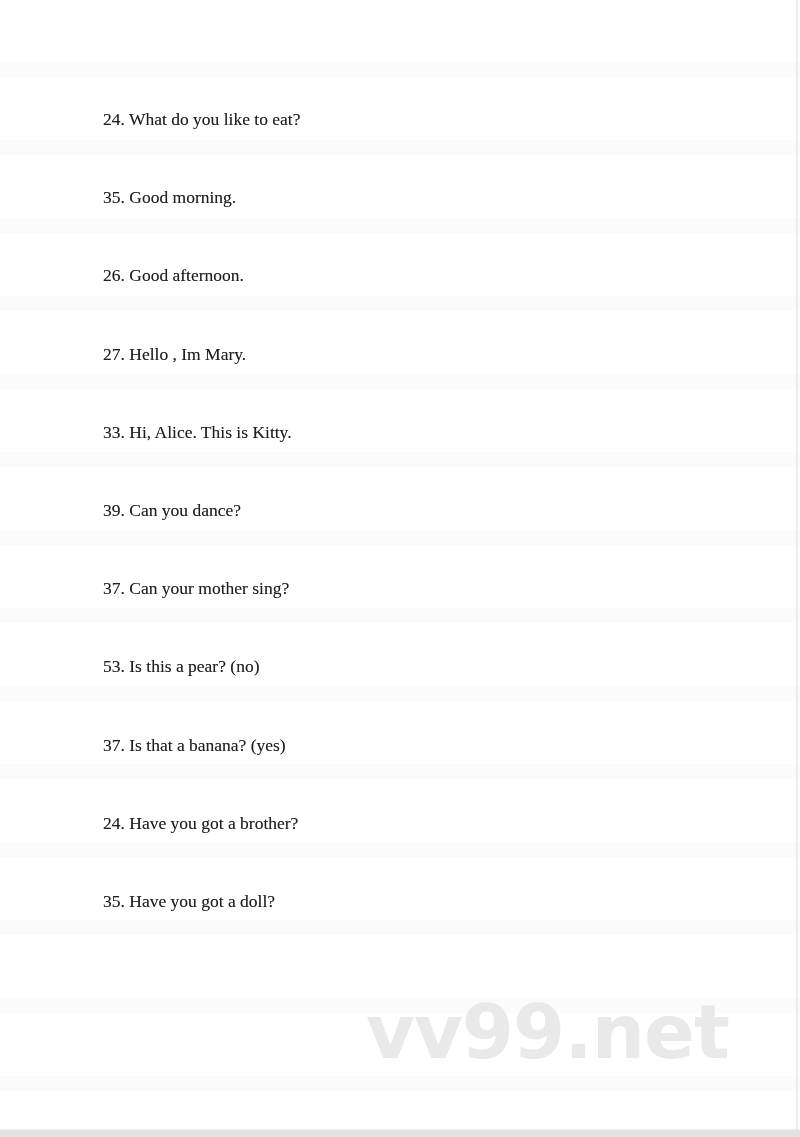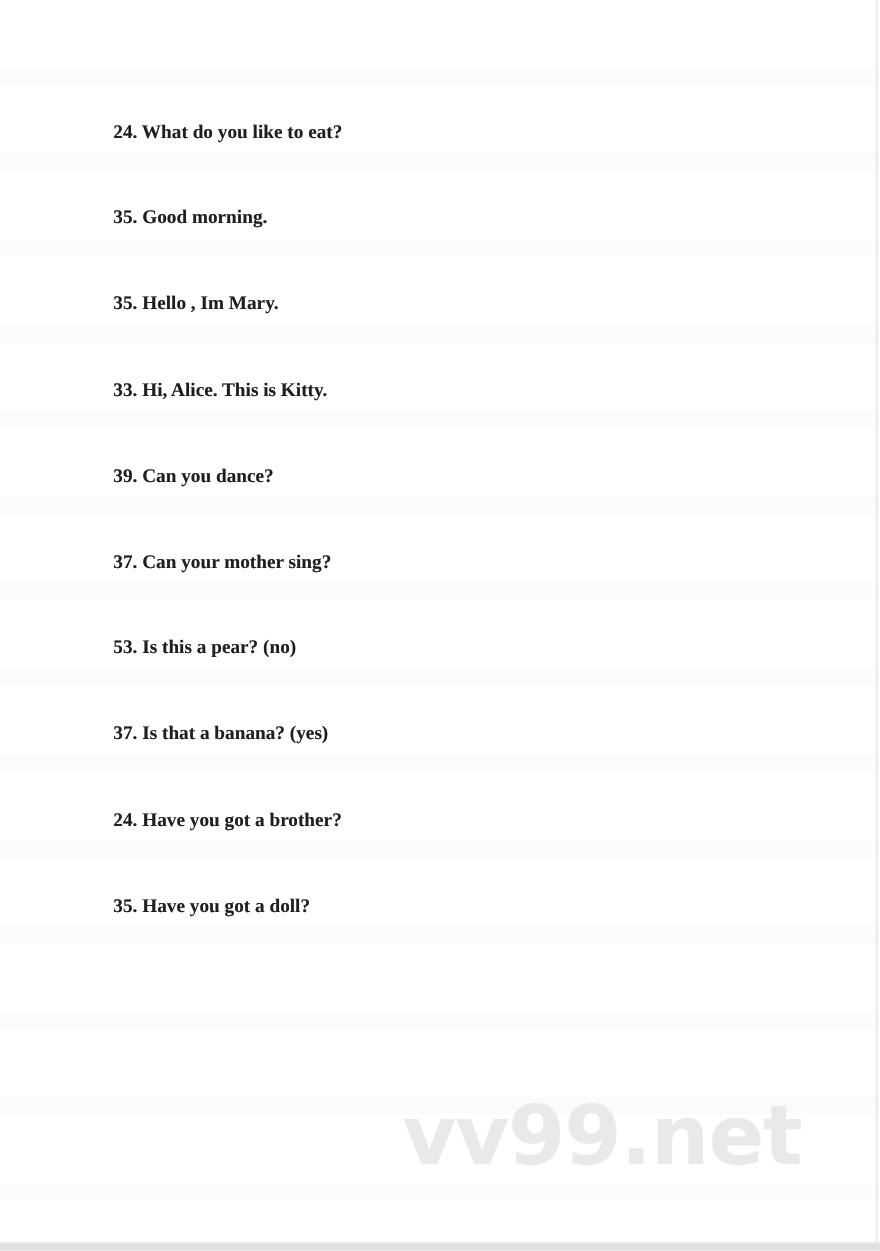--- a/index.html
+++ b/index.html
@@ -25,21 +25,20 @@
       #fbfbfb 62px, #fbfbfb 77px,
       #ffffff 77px, #ffffff 78px
     );
     pointer-events: none;
   }
   .question-list {
     position: absolute;
     left: 103px;
     top: 110px;
     width: 620px;
-    font-weight: bold;
   }
   .question-line {
     height: 78.2px;
     font-size: 17.5px;
     line-height: 19px;
     color: #1f1f1f;
     white-space: nowrap;
     text-shadow: 0 0 0.6px rgba(30,30,30,0.45);
   }
   .watermark {
@@ -73,21 +72,22 @@
   }
 </style>
 </head>
 <body>
 
 <div class="scan-bands"></div>
 
 <div class="question-list">
   <div class="question-line">24. What do you like to eat?</div>
   <div class="question-line">35. Good morning.</div>
-  <div class="question-line">35. Hello , Im Mary.</div>
+  <div class="question-line">26. Good afternoon.</div>
+  <div class="question-line">27. Hello , Im Mary.</div>
   <div class="question-line">33. Hi, Alice. This is Kitty.</div>
   <div class="question-line">39. Can you dance?</div>
   <div class="question-line">37. Can your mother sing?</div>
   <div class="question-line">53. Is this a pear? (no)</div>
   <div class="question-line">37. Is that a banana? (yes)</div>
   <div class="question-line">24. Have you got a brother?</div>
   <div class="question-line">35. Have you got a doll?</div>
 </div>
 
 <div class="watermark">vv99.net</div>

